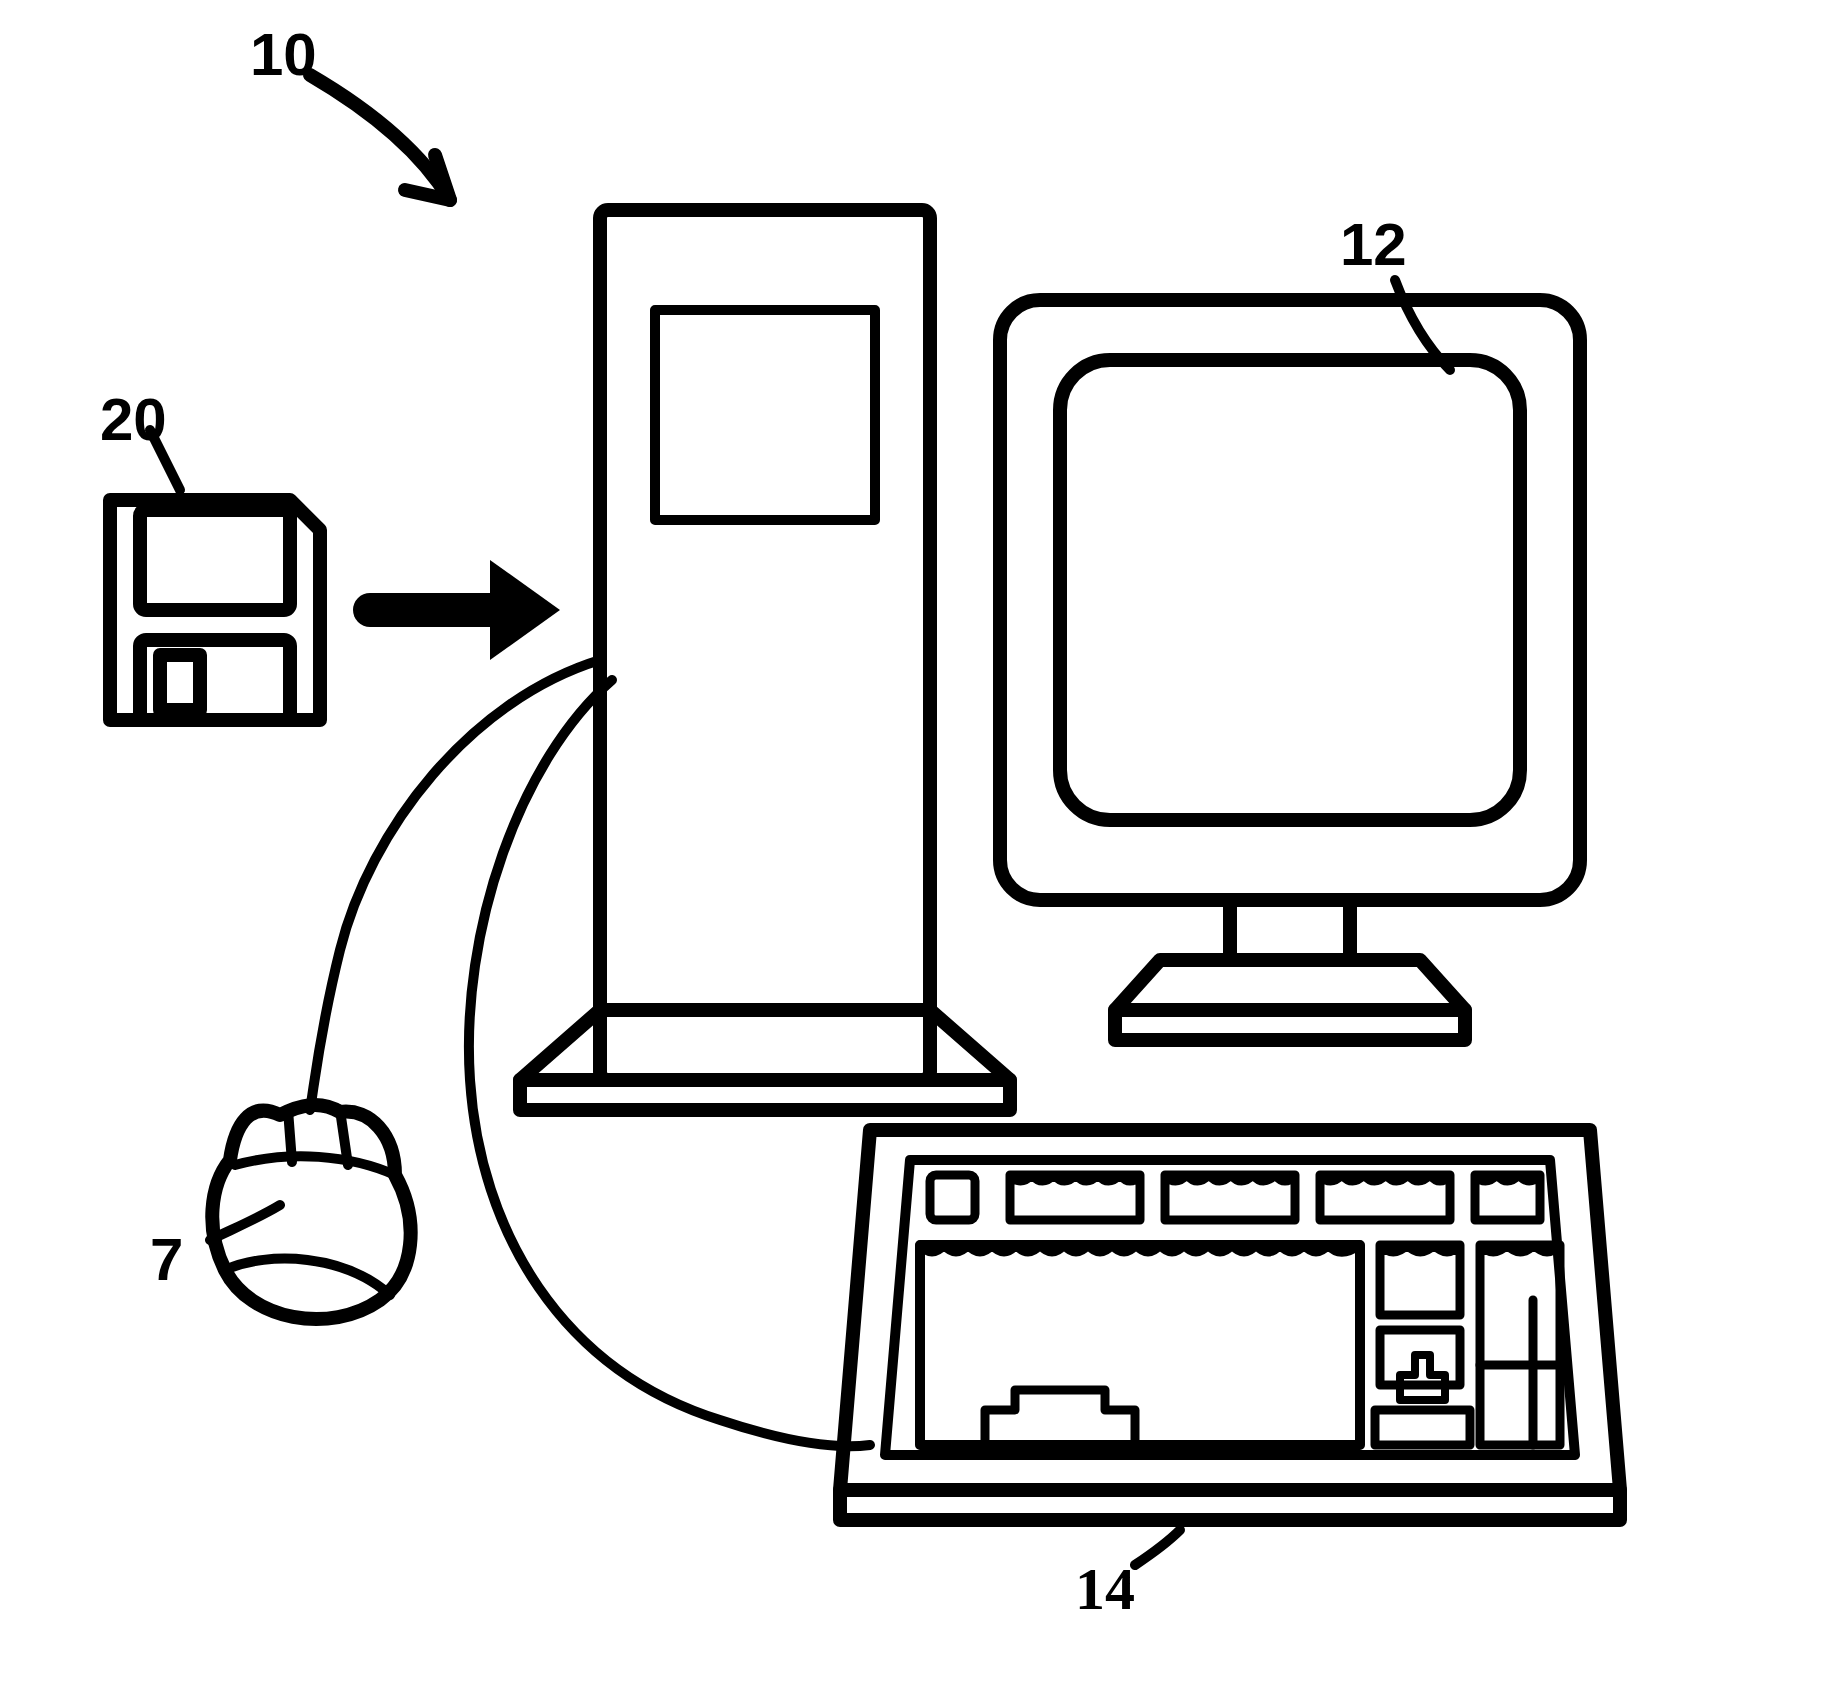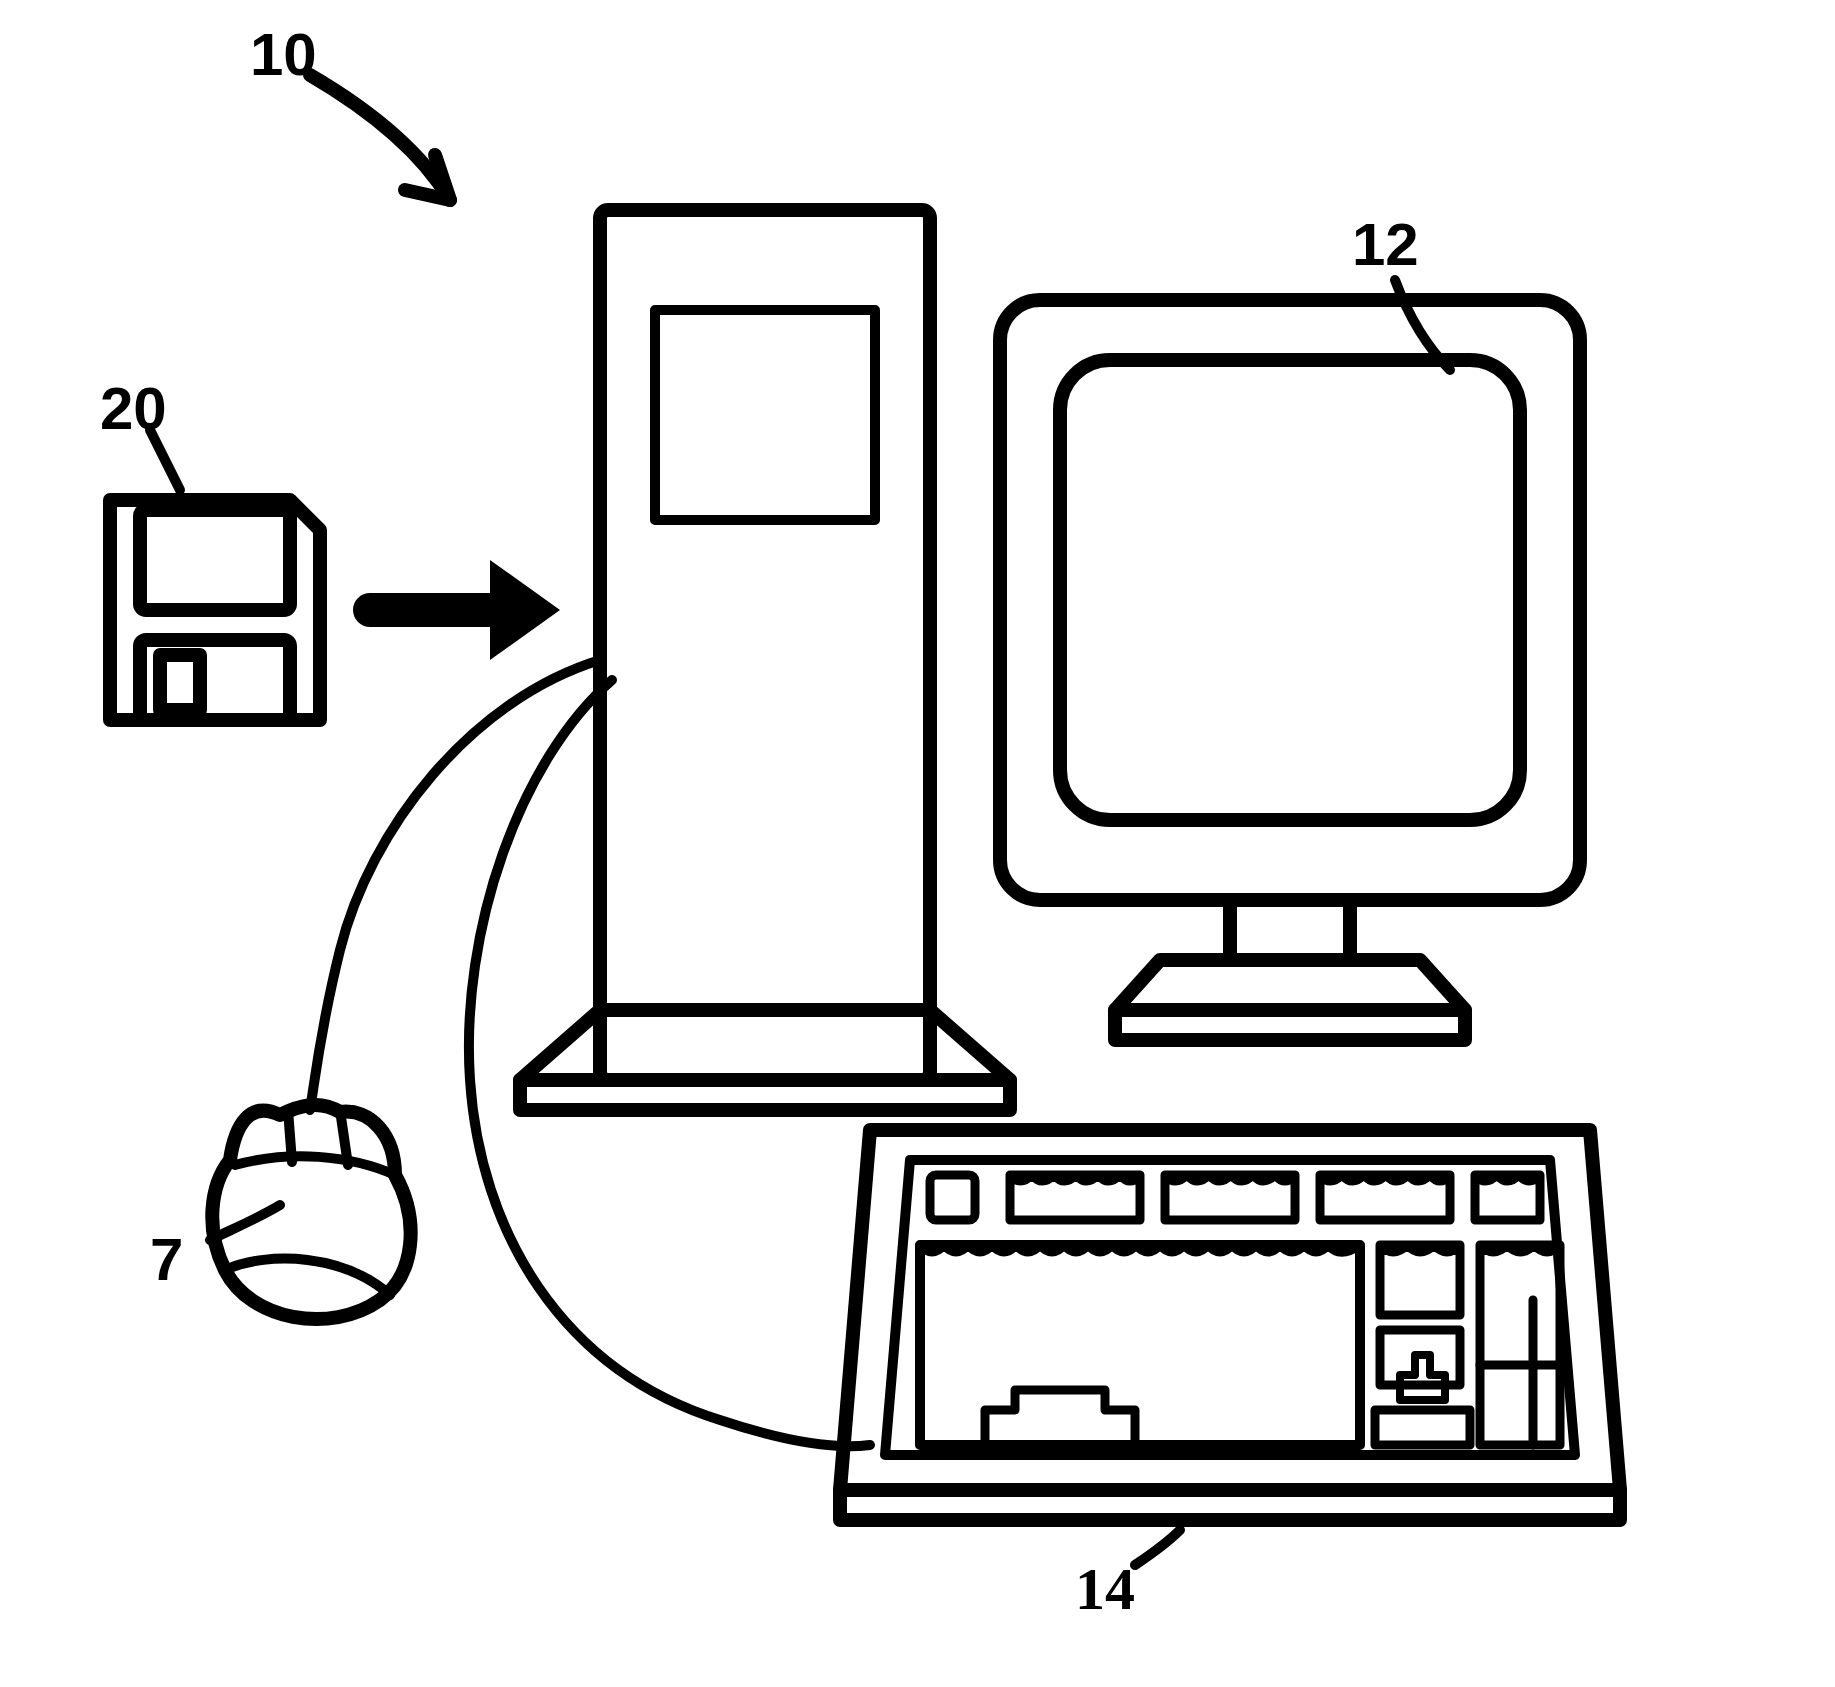--- a/index.html
+++ b/index.html
@@ -142,19 +142,19 @@
 
       <path d="M 612 680
                C 520 760, 460 930, 470 1080
                C 480 1230, 560 1370, 720 1420
                C 780 1440, 830 1450, 870 1445" stroke-width="10"></path>
 
     </g>
   </svg>
 
   <div class="ref-label" style="left:250px; top:20px;">10</div>
-  <div class="ref-label" style="left:1340px; top:210px;margin-left:12px;">12</div>
+  <div class="ref-label" style="left:1340px; top:210px;">12</div>
   <div class="ref-label" style="left:1075px; top:1555px;font-family:Liberation Serif, serif;">14</div>
   <div class="ref-label" style="left:150px; top:1225px;">7</div>
-  <div class="ref-label" style="left:100px; top:374px;">20</div>
+  <div class="ref-label" style="left:100px; top:385px;">20</div>
 
 
 </div>
 
 </body></html>

